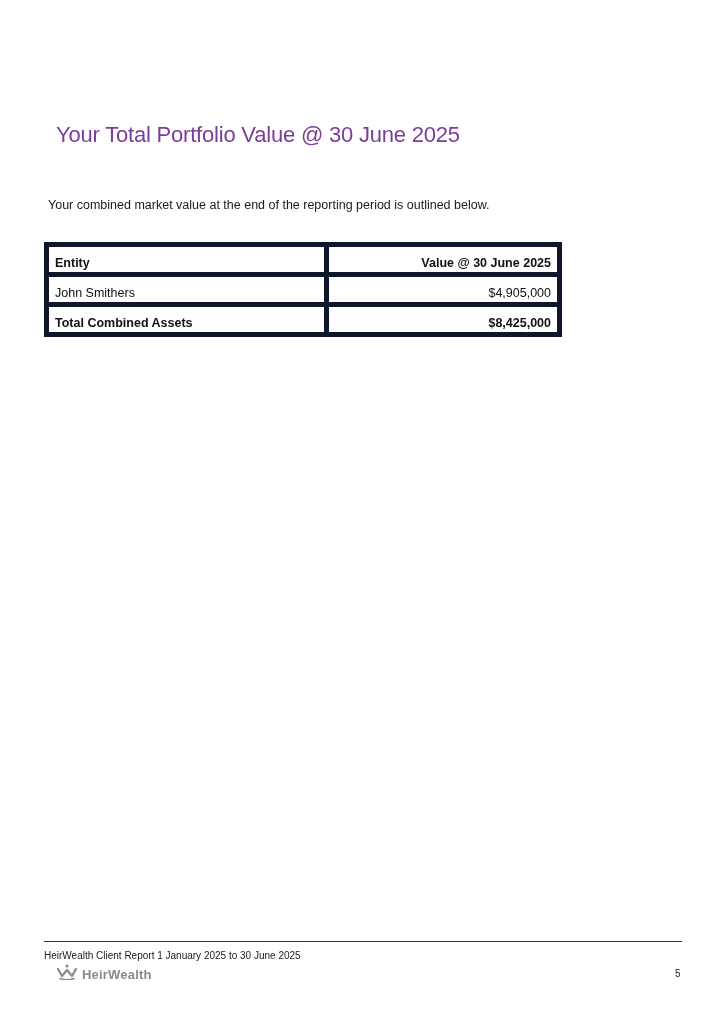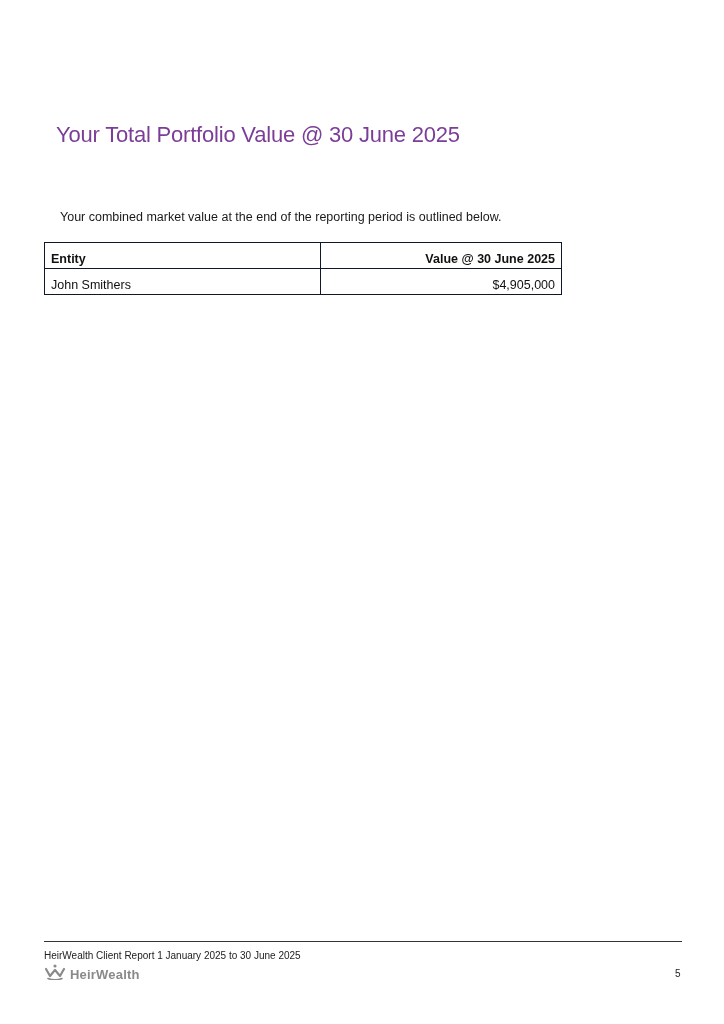--- a/index.html
+++ b/index.html
@@ -1,50 +1,54 @@
 <!DOCTYPE html>
 <html><head>
 <meta charset="utf-8">
 <style>
   html, body { margin:0; padding:0; background:#ffffff; }
   body { width:724px; height:1024px; position:relative; overflow:hidden;
          font-family:"Liberation Sans", "DejaVu Sans", sans-serif; color:#111; }
   .title { position:absolute; left:44px; top:110px; margin:12px;
            font-size:22px; font-weight:normal; color:#7b3d97; letter-spacing:-0.2px; }
-  .intro { position:absolute; left:44px; top:194px; margin:16px; font-size:12.5px; color:#1a1a1a; }
+  .intro { position:absolute; left:44px; top:194px; margin:4px; font-size:12.5px; color:#1a1a1a; }
   table.values { position:absolute; left:44px; top:242px; width:518px;
                  border-collapse:collapse; font-size:12.5px; }
-  table.values td, table.values th { border:1px solid #0f172a; padding:0 6px; height:23px;
+  table.values td, table.values th { border:5px solid #0f172a; padding:0 6px; height:23px;
                  vertical-align:bottom; padding-bottom:2px; }
   table.values th { font-weight:bold; text-align:left; }
   table.values th.val, table.values td.val { text-align:right;padding-left:44px; }
   table.values td.col1, table.values th.col1 { width:263px; }
   tr.total td { font-weight:bold; }
   .footer-rule { position:absolute; left:44px; top:941px; width:638px; height:1px; background:#333; }
   .footer-text { position:absolute; left:44px; top:950px; font-size:10px; color:#222; }
-  .logo { position:absolute; left:44px; top:964px; display:flex; align-items:center; gap:4px; }
+  .logo { position:absolute; left:56px; top:964px; display:flex; align-items:center; gap:4px; }
   .logo-word { font-size:13px; font-weight:bold; color:#8a8a8a; letter-spacing:0.2px; }
   .page-num { position:absolute; left:675px; top:968px; font-size:10px; color:#222; }
 </style>
 </head>
 <body>
 
 <h1 class="title">Your Total Portfolio Value @ 30 June 2025</h1>
 
 <p class="intro">Your combined market value at the end of the reporting period is outlined below.</p>
 
 <table class="values">
   <tbody>
       <tr>
     <th class="col1">Entity</th>
     <th class="val">Value @ 30 June 2025</th>
   </tr>
   <tr>
     <td class="col1">John Smithers</td>
     <td class="val">$4,905,000</td>
+  </tr>
+  <tr class="total">
+    <td class="col1">Total Combined Assets</td>
+    <td class="val">$8,425,000</td>
   </tr>
 </tbody>
   </table>
 
 <div class="footer-rule"></div>
 <div class="footer-text">HeirWealth Client Report 1 January 2025 to 30 June 2025</div>
 
 <div class="logo">
   <span>
     <svg width="22" height="16" viewBox="0 0 22 16">

